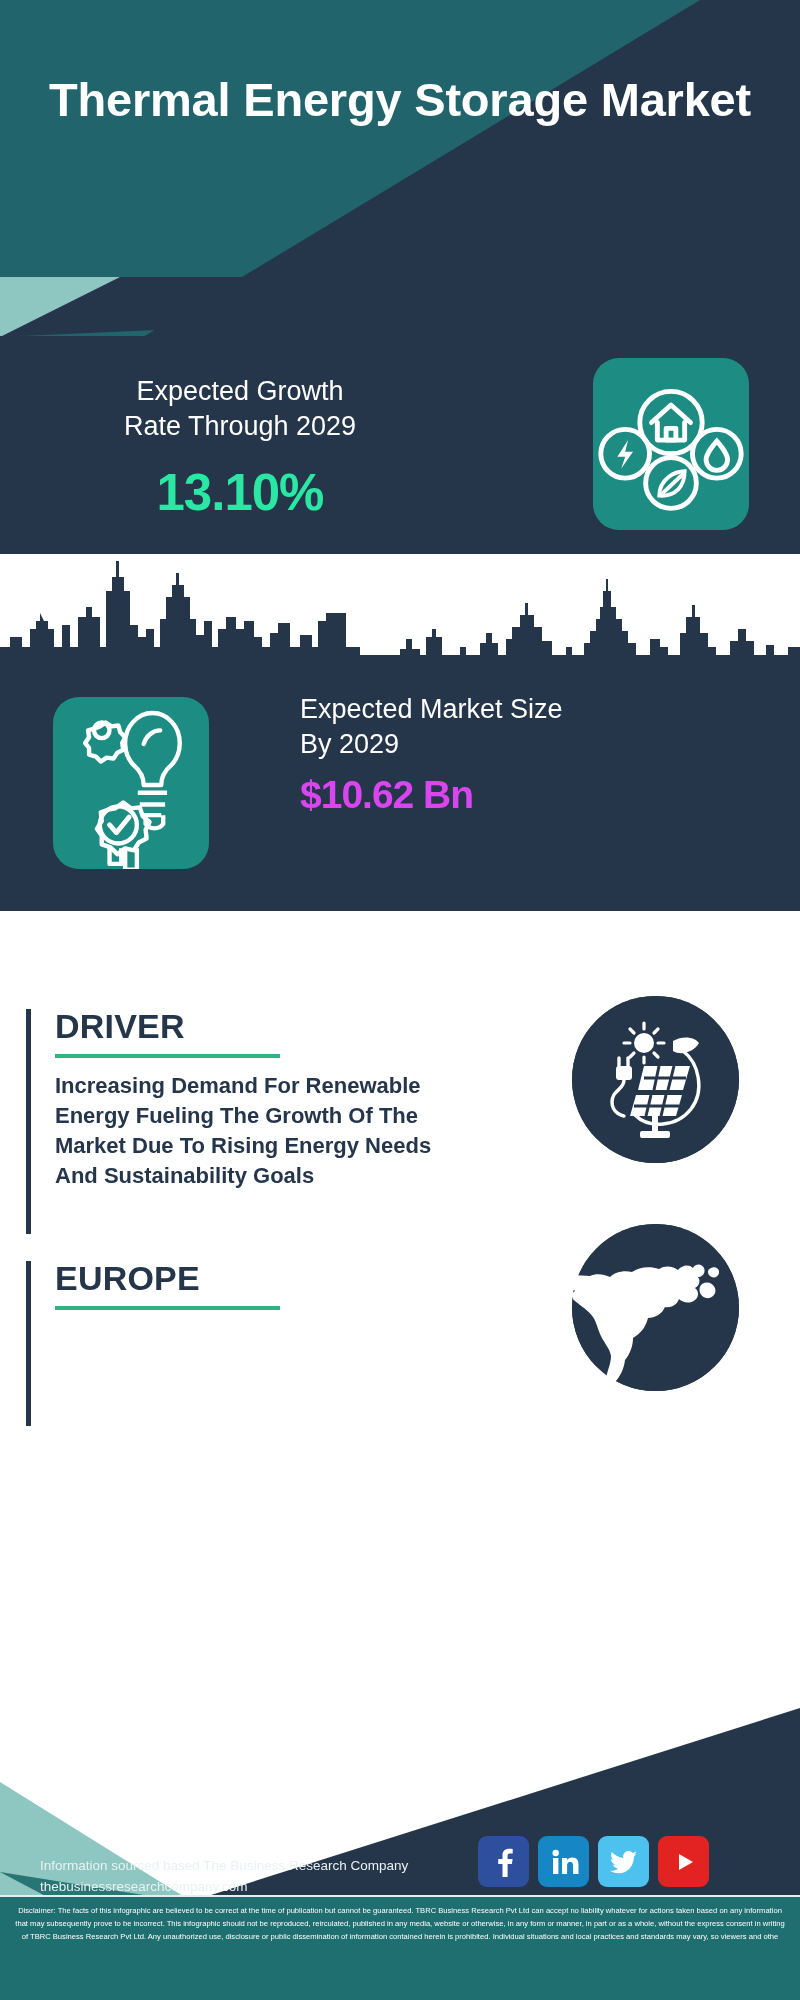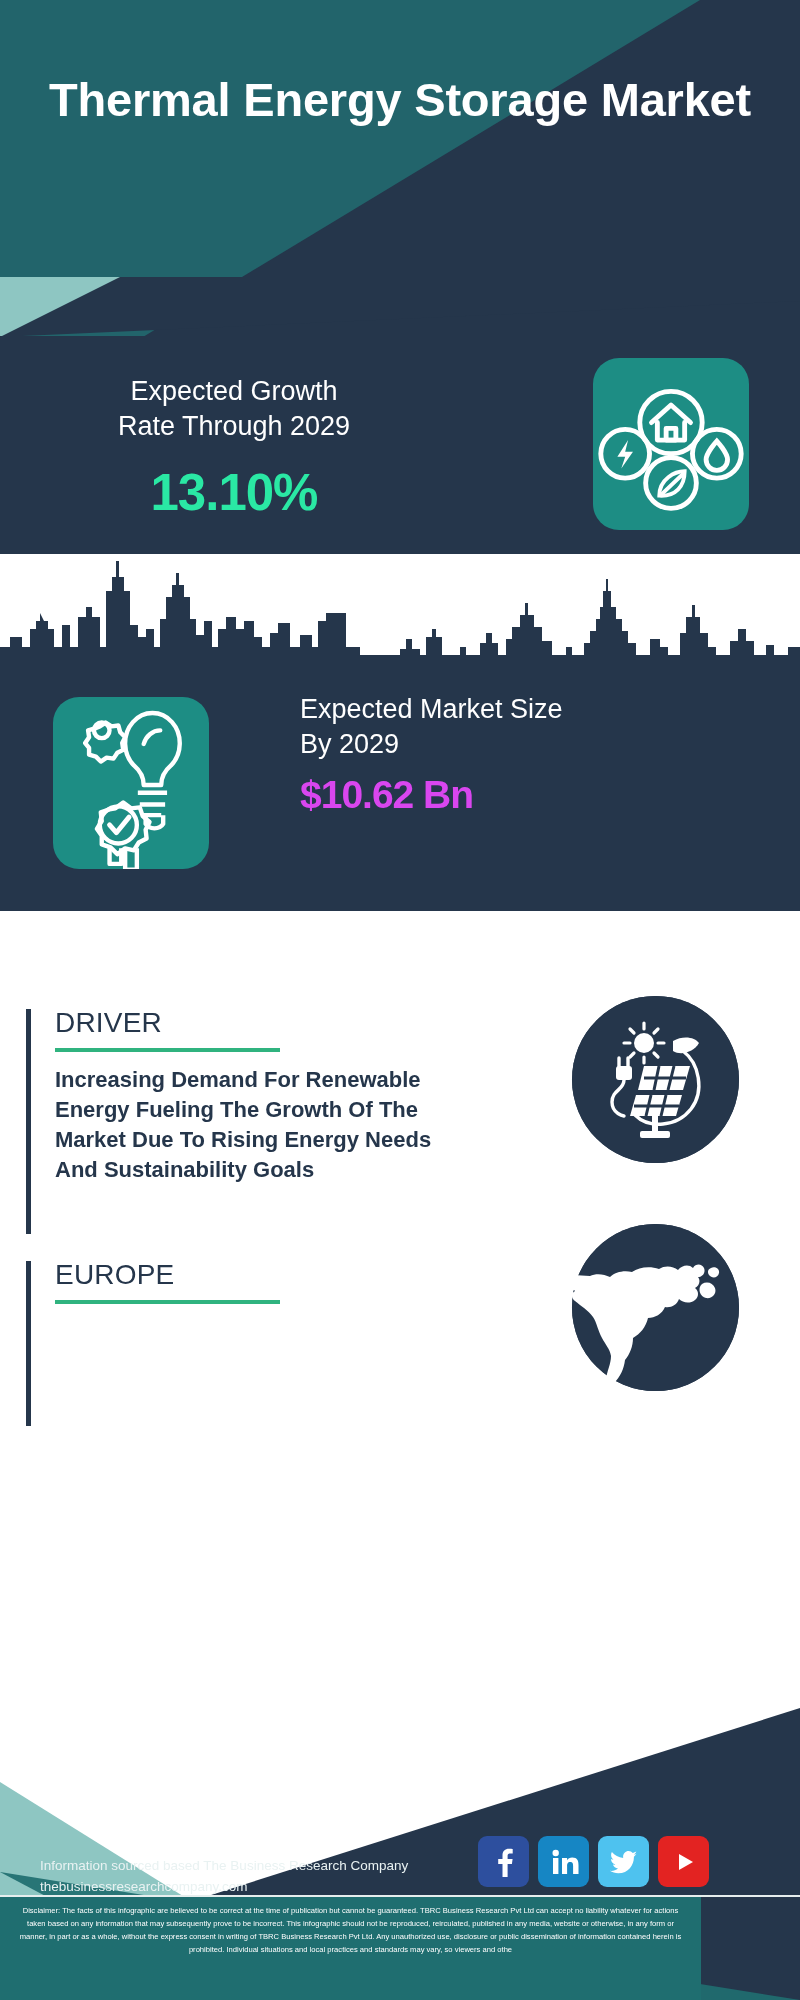--- a/index.html
+++ b/index.html
@@ -37,21 +37,21 @@
   .hdr-tri{
     position:absolute;left:0;top:277px;width:800px;height:60px;
   }
 
   
   .growth{
     position:absolute;left:0;top:336px;width:800px;height:215px;
     background:#25364b;
   }
   .growth-text{
-    position:absolute;left:24px;top:38px;width:420px;text-align:center;
+    position:absolute;left:30px;top:38px;width:420px;text-align:center;
   }
   .growth-label{
     color:#ffffff;font-size:27px;line-height:1.28;font-weight:400;
   }
   .growth-value{
     color:#2ae8a4;font-size:51px;font-weight:bold;margin-top:20px;letter-spacing:-1px;
   }
   .badge{
     position:absolute;
     background:#1d8d84;
@@ -85,21 +85,21 @@
   
   .content{
     position:absolute;left:0;top:911px;width:800px;height:760px;background:#ffffff;
   }
   .card{position:absolute;}
   .card .rule{
     position:absolute;left:0;top:0;width:5px;height:100%;background:#25364b;
   }
   .card .body{margin-left:29px;}
   .card-title{
-    color:#25364b;font-size:28px;font-weight:normal;letter-spacing:0.2px;line-height:1;
+    color:#25364b;font-size:34px;font-weight:bold;letter-spacing:0.2px;line-height:1;
   }
   .card-underline{
     width:225px;height:4px;background:#30b37f;margin-top:11px;
   }
   .card-text{
     color:#25364b;font-size:22px;font-weight:bold;line-height:1.36;margin-top:13px;
   }
   .circle-icon{
     position:absolute;border-radius:50%;background:#25364b;
   }
@@ -129,21 +129,21 @@
     width:51px;height:51px;border-radius:9px;
     display:flex;align-items:center;justify-content:center;
   }
   .s-fb{background:#2d4f9e;}
   .s-li{background:#1686c4;}
   .s-tw{background:#4ec2ef;}
   .s-yt{background:#e32322;}
   .sicon svg{display:block;}
 
   .disclaimer{
-    position:absolute;left:0;top:1895px;width:701px;height:105px;
+    position:absolute;left:0;top:1895px;width:800px;height:105px;
     background:#1f6e70;
     box-sizing:border-box;
     padding:9px 14px 0 14px;
     z-index:9;
   }
   .disclaimer .line{
     position:absolute;left:0;top:0;width:800px;height:2px;background:#e6eeee;
   }
   .disclaimer p{
     margin:0;color:#ffffff;font-size:7.6px;line-height:1.72;text-align:justify;

